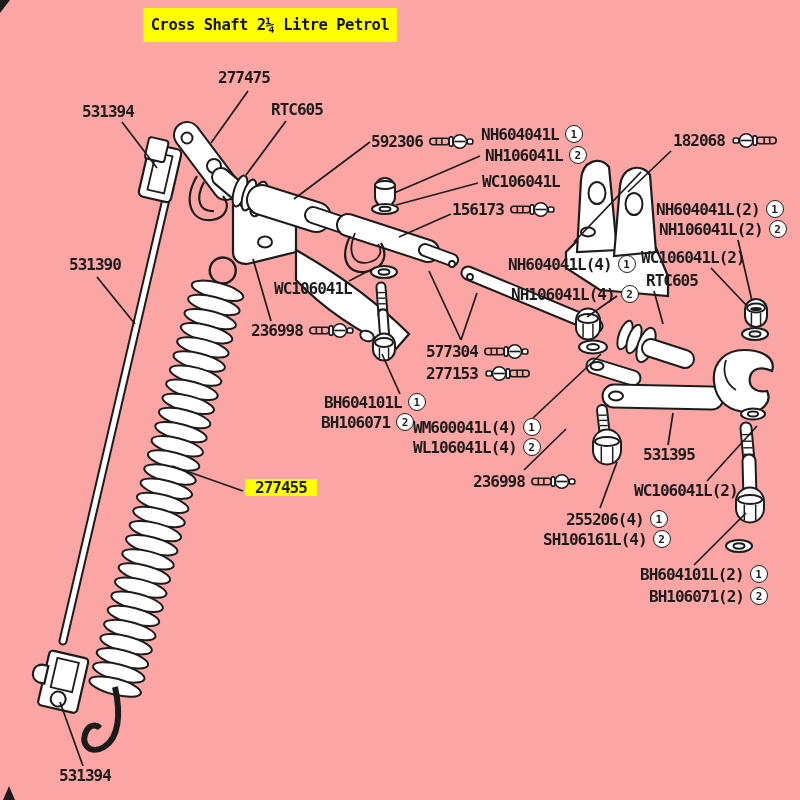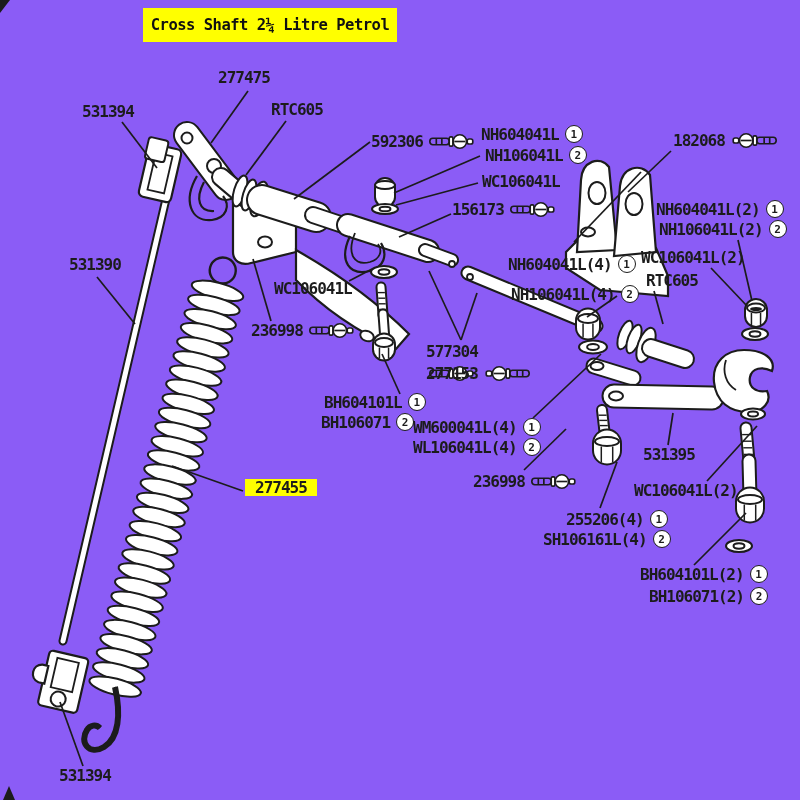--- a/index.html
+++ b/index.html
@@ -1,16 +1,16 @@
 <!DOCTYPE html>
 <html><head>
 <meta charset="utf-8">
 <style>
   html,body{margin:0;padding:0;background:#ffffff;}
-  .canvas{position:relative;width:800px;height:800px;background:#8b5cf6;overflow:hidden;
+  .canvas{position:relative;width:800px;height:800px;background:#fca5a5;overflow:hidden;
           font-family:"DejaVu Sans Mono", monospace;}
   #art{position:absolute;left:0;top:0;width:800px;height:800px;}
   #labels{position:absolute;left:0;top:0;width:800px;height:800px;}
   .plabel{position:absolute;display:flex;align-items:center;gap:5px;white-space:nowrap;
           color:#1c1c1c;font:700 16px "DejaVu Sans Mono", monospace;letter-spacing:-1px;
           line-height:17px;}
   .plabel .badge{display:inline-flex;width:16px;height:16px;min-width:16px;border:1.7px solid #1c1c1c;
           border-radius:50%;align-items:center;justify-content:center;font-size:11px;
           letter-spacing:0;margin-left:1px;background:#fff;}
   .plabel.hl{background:#ffff00;padding:0 10px;}
@@ -335,21 +335,21 @@
             <rect x="2" y="5.5" width="21" height="7" rx="3.2"></rect>
             <line x1="9" y1="5.5" x2="9" y2="12.5"></line>
             <line x1="15" y1="5.5" x2="15" y2="12.5"></line>
             <rect x="23" y="4" width="4" height="10" rx="1.5" fill="#fff"></rect>
             <circle cx="34.5" cy="9" r="7.3" fill="#fff"></circle>
             <line x1="28.5" y1="9" x2="40.5" y2="9"></line>
             <rect x="42.5" y="6.3" width="6" height="5.4" rx="2" fill="#fff"></rect>
           </g>
         </svg>
       </div>
-      <div class="plabel" style="left: 426px; top: 343px; flex-direction: column;">
+      <div class="plabel" style="left: 426px; top: 343px;">
         <span>577304</span>
         <svg viewBox="0 0 52 18" width="48" height="17" class="bolt-ic">
           <g stroke="#1c1c1c" fill="none" stroke-width="1.8">
             <rect x="2" y="5.5" width="21" height="7" rx="3.2"></rect>
             <line x1="9" y1="5.5" x2="9" y2="12.5"></line>
             <line x1="15" y1="5.5" x2="15" y2="12.5"></line>
             <rect x="23" y="4" width="4" height="10" rx="1.5" fill="#fff"></rect>
             <circle cx="34.5" cy="9" r="7.3" fill="#fff"></circle>
             <line x1="28.5" y1="9" x2="40.5" y2="9"></line>
             <rect x="42.5" y="6.3" width="6" height="5.4" rx="2" fill="#fff"></rect>

